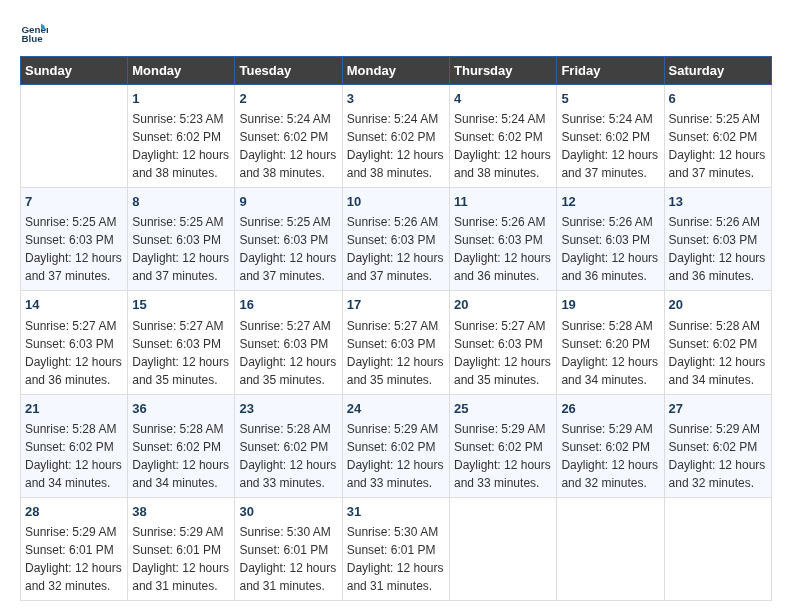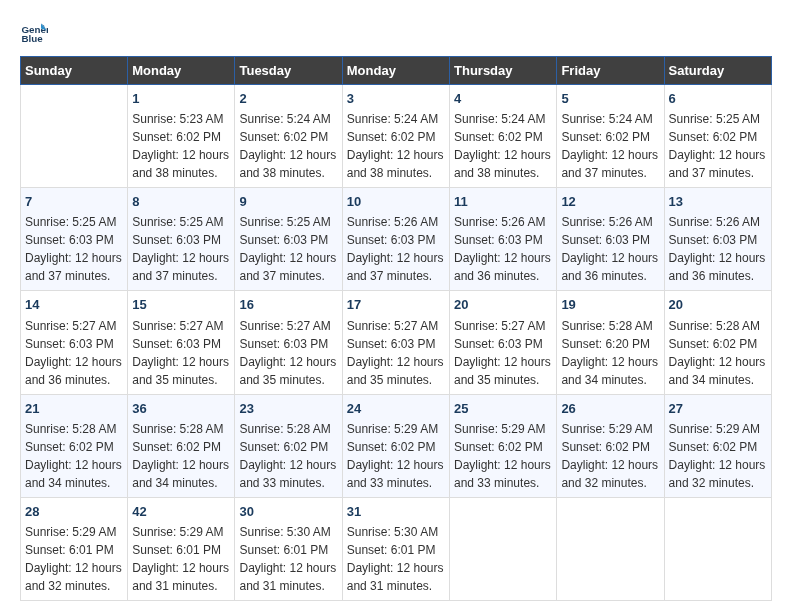--- a/index.html
+++ b/index.html
@@ -323,21 +323,21 @@
       </tr>
       <tr>
         <td>
           <span class="day-num">28</span>
           <div class="day-info">Sunrise: 5:29 AM
 Sunset: 6:01 PM
 Daylight: 12 hours
 and 32 minutes.</div>
         </td>
         <td>
-          <span class="day-num">42</span>
+          <span class="day-num">38</span>
           <div class="day-info">Sunrise: 5:29 AM
 Sunset: 6:01 PM
 Daylight: 12 hours
 and 31 minutes.</div>
         </td>
         <td>
           <span class="day-num">30</span>
           <div class="day-info">Sunrise: 5:30 AM
 Sunset: 6:01 PM
 Daylight: 12 hours

